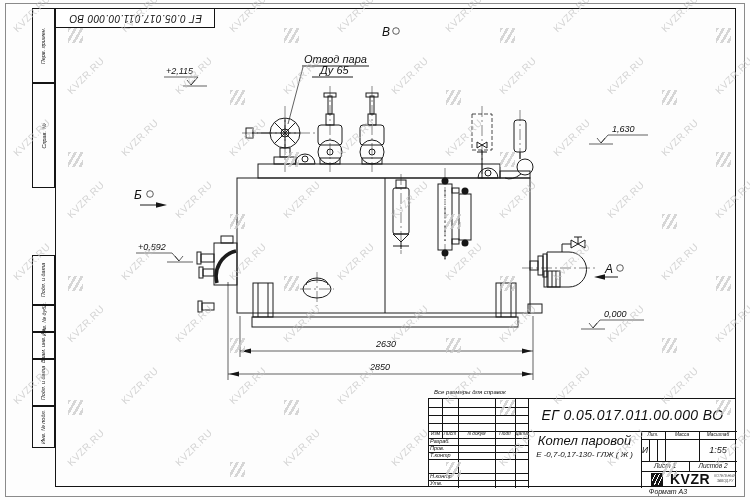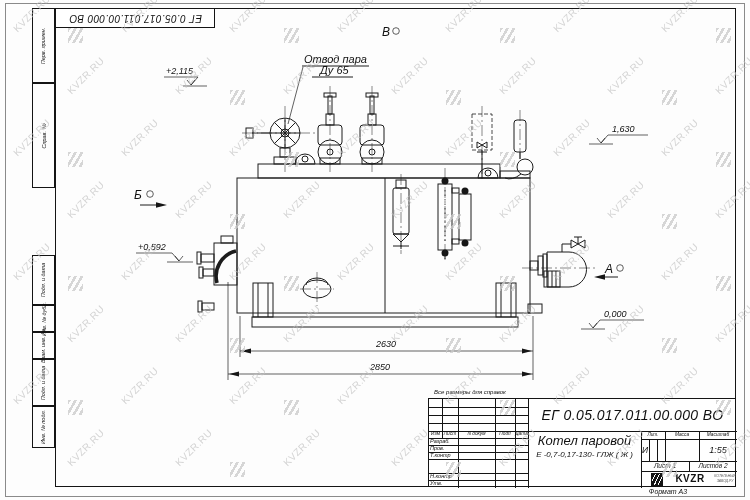--- a/index.html
+++ b/index.html
@@ -318,21 +318,21 @@
 
   <div class="tt" style="left:212px;top:33px;width:24px;height:7px;font-size:4.8px">Лит.</div>
   <div class="tt" style="left:236px;top:33px;width:34px;height:7px;font-size:4.8px">Масса</div>
   <div class="tt" style="left:270px;top:33px;width:38px;height:7px;font-size:4.8px">Масштаб</div>
   <div class="tt" style="left:212px;top:41px;width:8px;height:20px;font-size:8.5px">И</div>
   <div class="tt" style="left:270px;top:41px;width:38px;height:20px;font-size:9px">1:55</div>
   <div class="tt" style="left:212px;top:62px;width:48px;height:10px;font-size:6.5px">Лист 1</div>
   <div class="tt" style="left:260px;top:62px;width:48px;height:10px;font-size:6.5px">Листов 2</div>
 
   <div class="logo-icon" style="left:222px;top:74px;width:12px;height:13px"></div>
-  <div class="tt" style="left:236px;top:72px;width:50px;height:16px;font-size:10px;font-weight:bold;font-style:normal;letter-spacing:.5px">KVZR</div>
+  <div class="tt" style="left:236px;top:72px;width:50px;height:16px;font-size:14px;font-weight:bold;font-style:normal;letter-spacing:.5px">KVZR</div>
   <div class="tt" style="left:285px;top:75px;width:22px;height:5px;font-size:3.4px;color:#555">КОТЕЛЬНЫЙ</div>
   <div class="tt" style="left:285px;top:80px;width:22px;height:5px;font-size:3.4px;color:#555">ЗАВОД.РУ</div>
 </div>
 
 <div class="refnote">Все размеры для справок</div>
 <div class="fmt">Формат А3</div>
 
 <div id="wm-layer">
     <span class="wm-text" style="left: 8px; top: 8px; color: rgb(195, 195, 195);">KVZR.RU</span>
     <span class="wm-icon" style="left: 68px; top: 28px;"></span>

